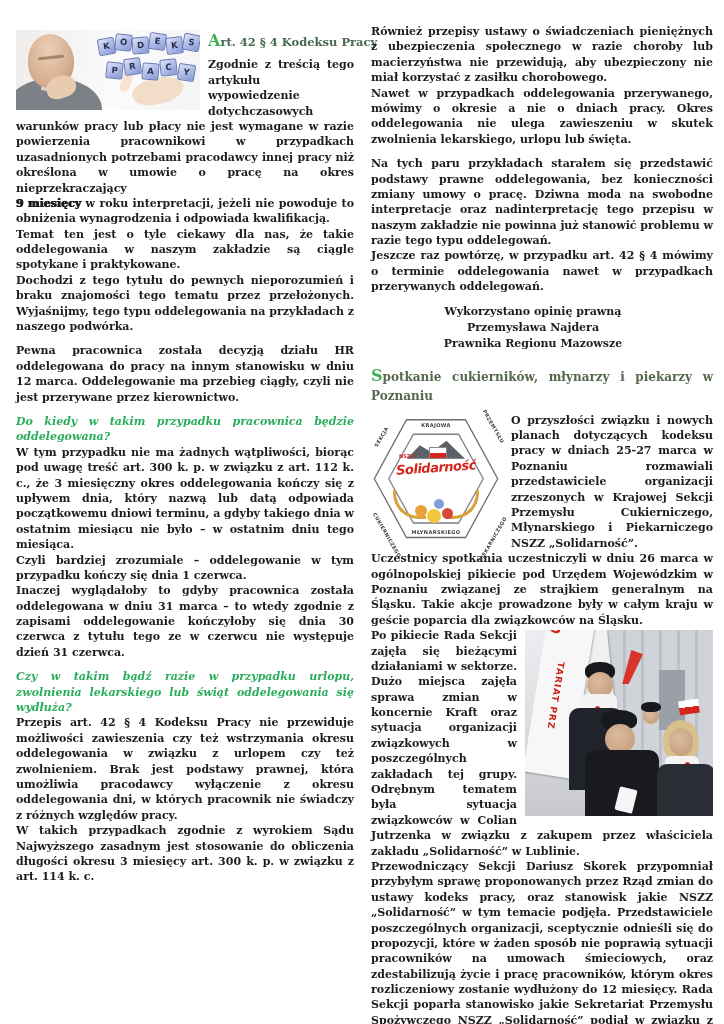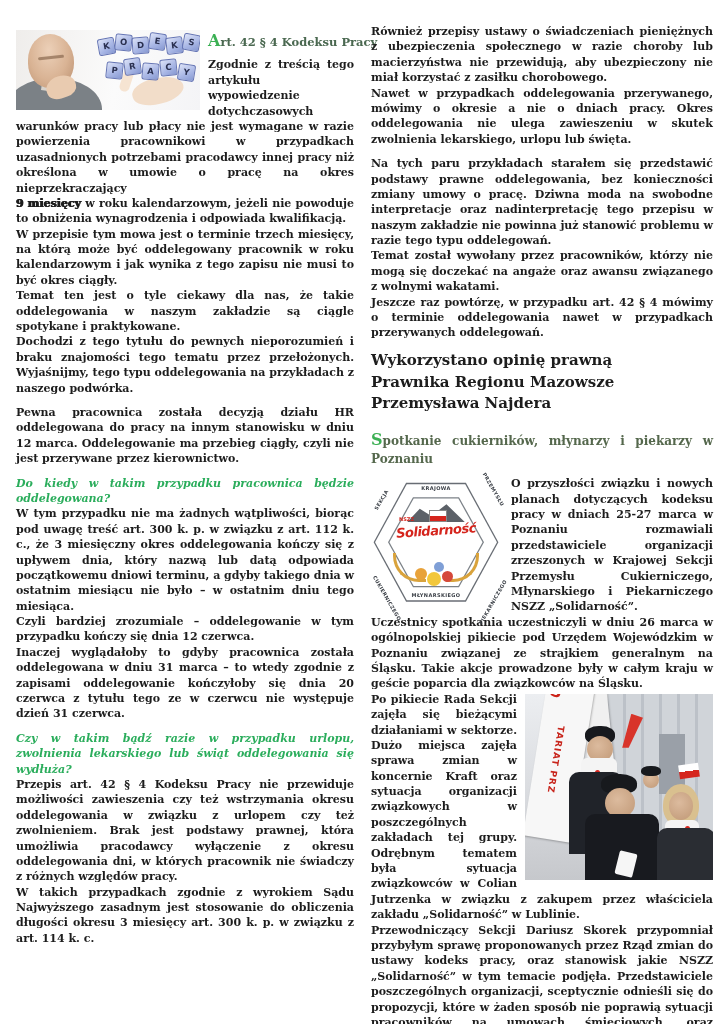--- a/index.html
+++ b/index.html
@@ -12,21 +12,21 @@
   .col-l{left:16px;top:28px;width:338px;}
   .col-r{left:371px;top:24px;width:342px;}
   p{margin:0;}
   .sp{margin-top:9px;}
   .q{color:#2bad5c;font-style:italic;}
   .xb{text-shadow:0.45px 0 currentColor,-0.45px 0 currentColor;}
   h1{font-size:11.5px;color:#4a6850;margin:2px 0 5px 0;font-weight:700;white-space:nowrap;}
   h1 .init{font-size:16px;color:#3cb054;}
   h2{font-size:12px;color:#55684d;margin:14px 0 8px 0;font-weight:700;}
   h2 .init{font-size:16px;color:#3cb054;}
-  .attrib{ text-align:left;padding-right:18px;font-size:15px;line-height:1.45;margin-top:9px;}
+  .attrib{ text-align:center;padding-right:18px;font-size:11px;line-height:1.45;margin-top:9px;}
 
   
   .photo1{float:left;width:184px;height:80px;margin:2px 8px 2px 0;position:relative;
           background:linear-gradient(100deg,#efedeb 0%,#fbfbfb 55%,#f4f4f6 100%);overflow:hidden;}
   .man-body{position:absolute;left:-10px;bottom:-30px;width:96px;height:62px;background:#7b8186;border-radius:50% 50% 0 0;}
   .man-collar{position:absolute;left:26px;bottom:18px;width:26px;height:16px;background:#d8d3cc;transform:rotate(8deg);}
   .man-head{position:absolute;left:12px;top:4px;width:46px;height:54px;border-radius:48% 52% 46% 46%;
             background:radial-gradient(ellipse at 45% 30%,#ecd0b8 0%,#d9b394 55%,#b98f6f 100%);}
   .man-brow{position:absolute;left:22px;top:26px;width:26px;height:3px;background:#8a6a50;border-radius:2px;transform:rotate(-6deg);opacity:.7;}
   .man-hand{position:absolute;left:30px;top:46px;width:30px;height:22px;background:#e9cbb0;border-radius:50% 50% 40% 40%;transform:rotate(-18deg);}
@@ -109,49 +109,47 @@
       <span class="tile" style="left:90px;top:32px;transform:rotate(6deg)">P</span>
       <span class="tile" style="left:108px;top:28px;transform:rotate(-8deg)">R</span>
       <span class="tile" style="left:126px;top:33px;transform:rotate(5deg)">A</span>
       <span class="tile" style="left:144px;top:29px;transform:rotate(-6deg)">C</span>
       <span class="tile" style="left:162px;top:34px;transform:rotate(9deg)">Y</span>
     </div>
 
     <h1><span class="init">A</span><span>rt. 42 § 4 Kodeksu Pracy</span></h1>
 
     <p>Zgodnie z treścią tego artykułu wypowiedzenie dotychczasowych warunków pracy lub płacy nie jest wymagane w razie powierzenia pracownikowi w przypadkach uzasadnionych potrzebami pracodawcy innej pracy niż określona w umowie o pracę na okres nieprzekraczający</p>
-    <p><span class="xb">9 miesięcy</span><span> w roku kalendarzowym, jeżeli nie powoduje to obniżenia wynagrodzenia i odpowiada kwalifikacją.</span></p>
-    <p>W przepisie tym mowa jest o terminie trzech miesięcy, na którą może być oddelegowany pracownik w roku kalendarzowym i jak wynika z tego zapisu nie musi to być okres ciągły.</p>
+    <p><span class="xb">9 miesięcy</span><span> w roku interpretacji, jeżeli nie powoduje to obniżenia wynagrodzenia i odpowiada kwalifikacją.</span></p>
     <p>Temat ten jest o tyle ciekawy dla nas, że takie oddelegowania w naszym zakładzie są ciągle spotykane i praktykowane.</p>
     <p>Dochodzi z tego tytułu do pewnych nieporozumień i braku znajomości tego tematu przez przełożonych. Wyjaśnijmy, tego typu oddelegowania na przykładach z naszego podwórka.</p>
     <p class="sp">Pewna pracownica została decyzją działu HR oddelegowana do pracy na innym stanowisku w dniu 12 marca. Oddelegowanie ma przebieg ciągły, czyli nie jest przerywane przez kierownictwo.</p>
 
     <p class="q sp">Do kiedy w takim przypadku pracownica będzie oddelegowana?</p>
     <p>W tym przypadku nie ma żadnych wątpliwości, biorąc pod uwagę treść art. 300 k. p. w związku z art. 112 k. c., że 3 miesięczny okres oddelegowania kończy się z upływem dnia, który nazwą lub datą odpowiada początkowemu dniowi terminu, a gdyby takiego dnia w ostatnim miesiącu nie było – w ostatnim dniu tego miesiąca.</p>
-    <p>Czyli bardziej zrozumiale – oddelegowanie w tym przypadku kończy się dnia 12 czerwca.</p>
-    <p>Inaczej wyglądałoby to gdyby pracownica została oddelegowana w dniu 31 marca – to wtedy zgodnie z zapisami oddelegowanie kończyłoby się dnia 20 czerwca z tytułu tego ze w czerwcu nie występuje dzień 31 czerwca.</p>
+    <p>Czyli bardziej zrozumiale – oddelegowanie w tym przypadku kończy się dnia 1 czerwca.</p>
+    <p>Inaczej wyglądałoby to gdyby pracownica została oddelegowana w dniu 31 marca – to wtedy zgodnie z zapisami oddelegowanie kończyłoby się dnia 30 czerwca z tytułu tego ze w czerwcu nie występuje dzień 31 czerwca.</p>
 
     <p class="q sp">Czy w takim bądź razie w przypadku urlopu, zwolnienia lekarskiego lub świąt oddelegowania się wydłuża?</p>
     <p>Przepis art. 42 § 4 Kodeksu Pracy nie przewiduje możliwości zawieszenia czy też wstrzymania okresu oddelegowania w związku z urlopem czy też zwolnieniem. Brak jest podstawy prawnej, która umożliwia pracodawcy wyłączenie z okresu oddelegowania dni, w których pracownik nie świadczy z różnych względów pracy.</p>
 
     <p>W takich przypadkach zgodnie z wyrokiem Sądu Najwyższego zasadnym jest stosowanie do obliczenia długości okresu 3 miesięcy art. 300 k. p. w związku z art. 114 k. c.</p>
 
   </div>
 
   <div class="col col-r">
     <p>Również przepisy ustawy o świadczeniach pieniężnych z ubezpieczenia społecznego w razie choroby lub macierzyństwa nie przewidują, aby ubezpieczony nie miał korzystać z zasiłku chorobowego.</p>
     <p>Nawet w przypadkach oddelegowania przerywanego, mówimy o okresie a nie o dniach pracy. Okres oddelegowania nie ulega zawieszeniu w skutek zwolnienia lekarskiego, urlopu lub święta.</p>
     <p class="sp">Na tych paru przykładach starałem się przedstawić podstawy prawne oddelegowania, bez konieczności zmiany umowy o pracę. Dziwna moda na swobodne interpretacje  oraz nadinterpretację tego przepisu w naszym zakładzie nie powinna już stanowić problemu w razie tego typu oddelegowań.</p>
-    <p>Temat został wywołany przez pracowników, którzy nie mogą się doczekać na angaże oraz awansu związanego z wolnymi wakatami.</p>
     <p>Jeszcze raz powtórzę, w przypadku art. 42 § 4 mówimy o terminie oddelegowania nawet w przypadkach przerywanych oddelegowań.</p>
 
     <div class="attrib">
       <div>Wykorzystano opinię prawną</div>
+      <div>Przemysława Najdera</div>
       <div>Prawnika Regionu Mazowsze</div>
-      <div>Przemysława Najdera</div>
     </div>
 
     <h2><span class="init">S</span><span>potkanie cukierników, młynarzy i piekarzy w Poznaniu</span></h2>
 
     <div class="logo">
       <div class="hex hx1"></div>
       <div class="hex hx2"></div>
       <div class="hex hx3"></div>
       <div class="hex hx4"></div>
       <span class="ringlbl rl-top">KRAJOWA</span>

